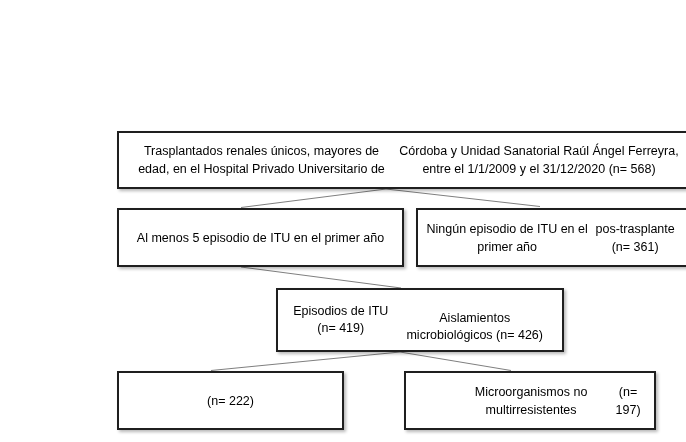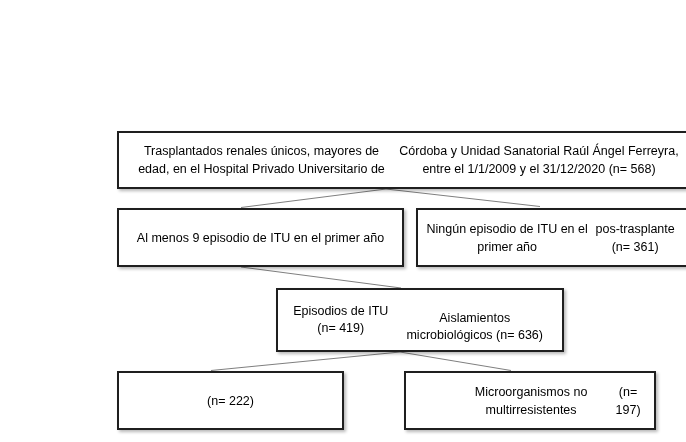--- a/index.html
+++ b/index.html
@@ -58,31 +58,31 @@
     <line x1="400" y1="352" x2="211" y2="370.5"></line>
     <line x1="400" y1="352" x2="511" y2="370.5"></line>
   </svg>
 
   <div class="box" id="box-population">
     <div class="box-line">Trasplantados renales únicos, mayores de edad, en el Hospital Privado Universitario de</div>
     <div class="box-line">Córdoba y Unidad Sanatorial Raúl Ángel Ferreyra, entre el 1/1/2009 y el 31/12/2020 (n= 568)</div>
   </div>
 
   <div class="box" id="box-itu-at-least-one">
-    <div class="box-line">Al menos 9 episodio de ITU en el primer año</div>
+    <div class="box-line">Al menos 5 episodio de ITU en el primer año</div>
   </div>
 
   <div class="box" id="box-itu-none">
     <div class="box-line">Ningún episodio de ITU en el primer año</div>
     <div class="box-line">pos-trasplante (n= 361)</div>
   </div>
 
   <div class="box box--spaced" id="box-episodes">
     <div class="box-line">Episodios de ITU (n= 419)</div>
-    <div class="box-line">Aislamientos microbiológicos (n= 636)</div>
+    <div class="box-line">Aislamientos microbiológicos (n= 426)</div>
   </div>
 
   <div class="box" id="box-mdr">
     <div class="box-line">(n= 222)</div>
   </div>
 
   <div class="box" id="box-non-mdr">
     <div class="box-line">Microorganismos no multirresistentes</div>
     <div class="box-line">(n= 197)</div>
   </div>

